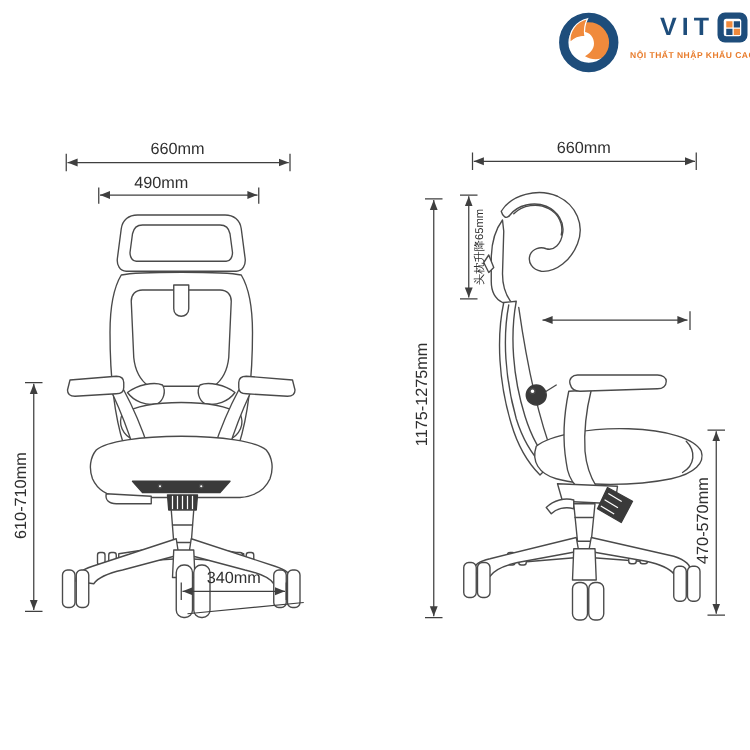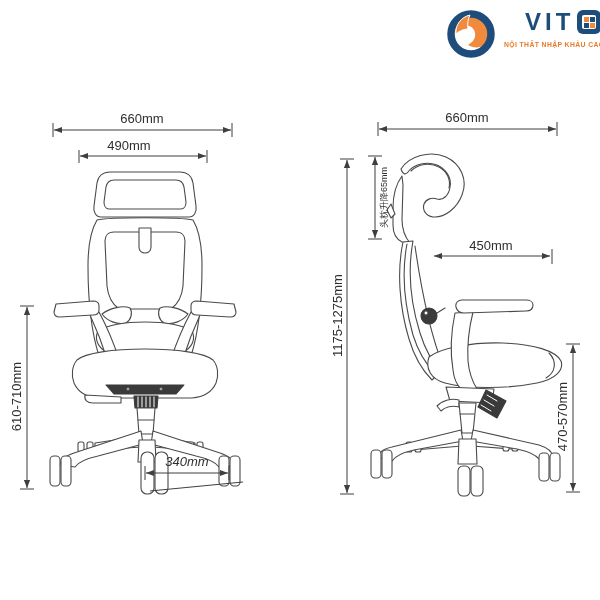--- a/index.html
+++ b/index.html
@@ -15,21 +15,21 @@
   .dims path{stroke:#3f3f3f;stroke-width:1;fill:none;}
   .dim-label{
     position:absolute;width:100px;height:15px;text-align:center;
     font-size:13px;color:#2f2f2f;line-height:15px;white-space:nowrap;
   }
   .dim-label.vert{width:110px;transform:rotate(-90deg);transform-origin:center;}
   .dim-label.cjk{font-size:9px;}
   .logo{position:absolute;left:446px;top:7px;display:flex;align-items:flex-start;gap:6px;}
   .logo-right{display:flex;flex-direction:column;align-items:center;}
   .brand-row{display:flex;align-items:center;gap:3px;height:30px;}
-  .brand-letters{font-weight:bold;font-size:24px;letter-spacing:4px;color:#1e4d7b;line-height:30px;}
+  .brand-letters{font-weight:bold;font-size:20px;letter-spacing:4px;color:#1e4d7b;line-height:30px;}
   .vito-o{width:24px;height:24px;background:#1e4d7b;border-radius:6px;position:relative;}
   .vito-o .inner{position:absolute;left:5px;top:5px;width:14px;height:14px;background:#fff;border-radius:2px;
     display:grid;grid-template-columns:5px 5px;grid-template-rows:5px 5px;gap:1px;padding:1.5px;box-sizing:border-box;}
   .vito-o .d1{background:#f08a3c;} .vito-o .d2{background:#1e4d7b;}
   .vito-o .d3{background:#1e4d7b;} .vito-o .d4{background:#f08a3c;}
   .logo-tagline{font-size:6.8px;font-weight:bold;color:#e87b2a;letter-spacing:0.4px;margin-top:4px;white-space:nowrap;}
 </style>
 </head>
 <body>
 
@@ -172,25 +172,24 @@
       <path d="M340,159 H354 M340,494 H354"></path>
 
       <path d="M573,345 V491" marker-start="url(#arr)" marker-end="url(#arr)"></path>
       <path d="M566,344 H580 M566,492 H580"></path>
     </g>
   </svg>
 
   <div class="dim-label" style="left:92px;top:111px;">660mm</div>
   <div class="dim-label" style="left:79px;top:138px;">490mm</div>
   <div class="dim-label vert" style="left:-39px;top:389px;">610-710mm</div>
-  <div class="dim-label" style="left:137px;top:454px;font-style:italic;">340mm</div>
+  <div class="dim-label" style="left:137px;top:454px;">340mm</div>
 
   <div class="dim-label" style="left:417px;top:110px;">660mm</div>
   <div class="dim-label vert cjk" style="left:329px;top:190px;">头枕升降65mm</div>
-  <div class="dim-label" style="left:441px;top:238px;">450mm</div>
   <div class="dim-label vert" style="left:282px;top:308px;">1175-1275mm</div>
   <div class="dim-label vert" style="left:507px;top:409px;">470-570mm</div>
 
   <div class="logo">
     <svg width="52" height="52" viewBox="0 0 52 52" style="position:static">
       <circle cx="25" cy="27" r="23" fill="#ffffff" stroke="none"></circle>
       <path d="M10,27 C8,14 20,5 32,7 C44,9 50,21 45,31 C41,40 30,43 22,38 C27,35 30,31 29,26 C28,19 20,16 13,20 C11,21 10,24 10,27 Z" fill="#f08a3c" stroke="none"></path>
       <circle cx="25" cy="27" r="20" fill="none" stroke="#1e4d7b" stroke-width="7.5"></circle>
       <path d="M10,27 C9,18 15,10 24,8 C22,12 21,17 22,22 C18,22 13,24 10,27 Z" fill="#f08a3c" stroke="#ffffff" stroke-width="1"></path>
     </svg>

